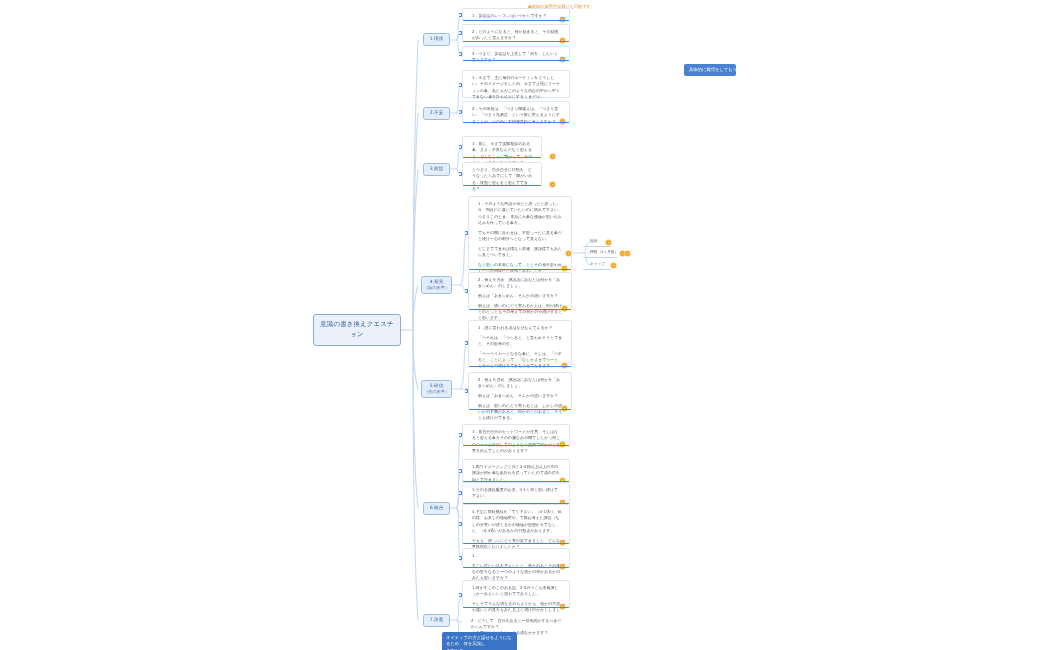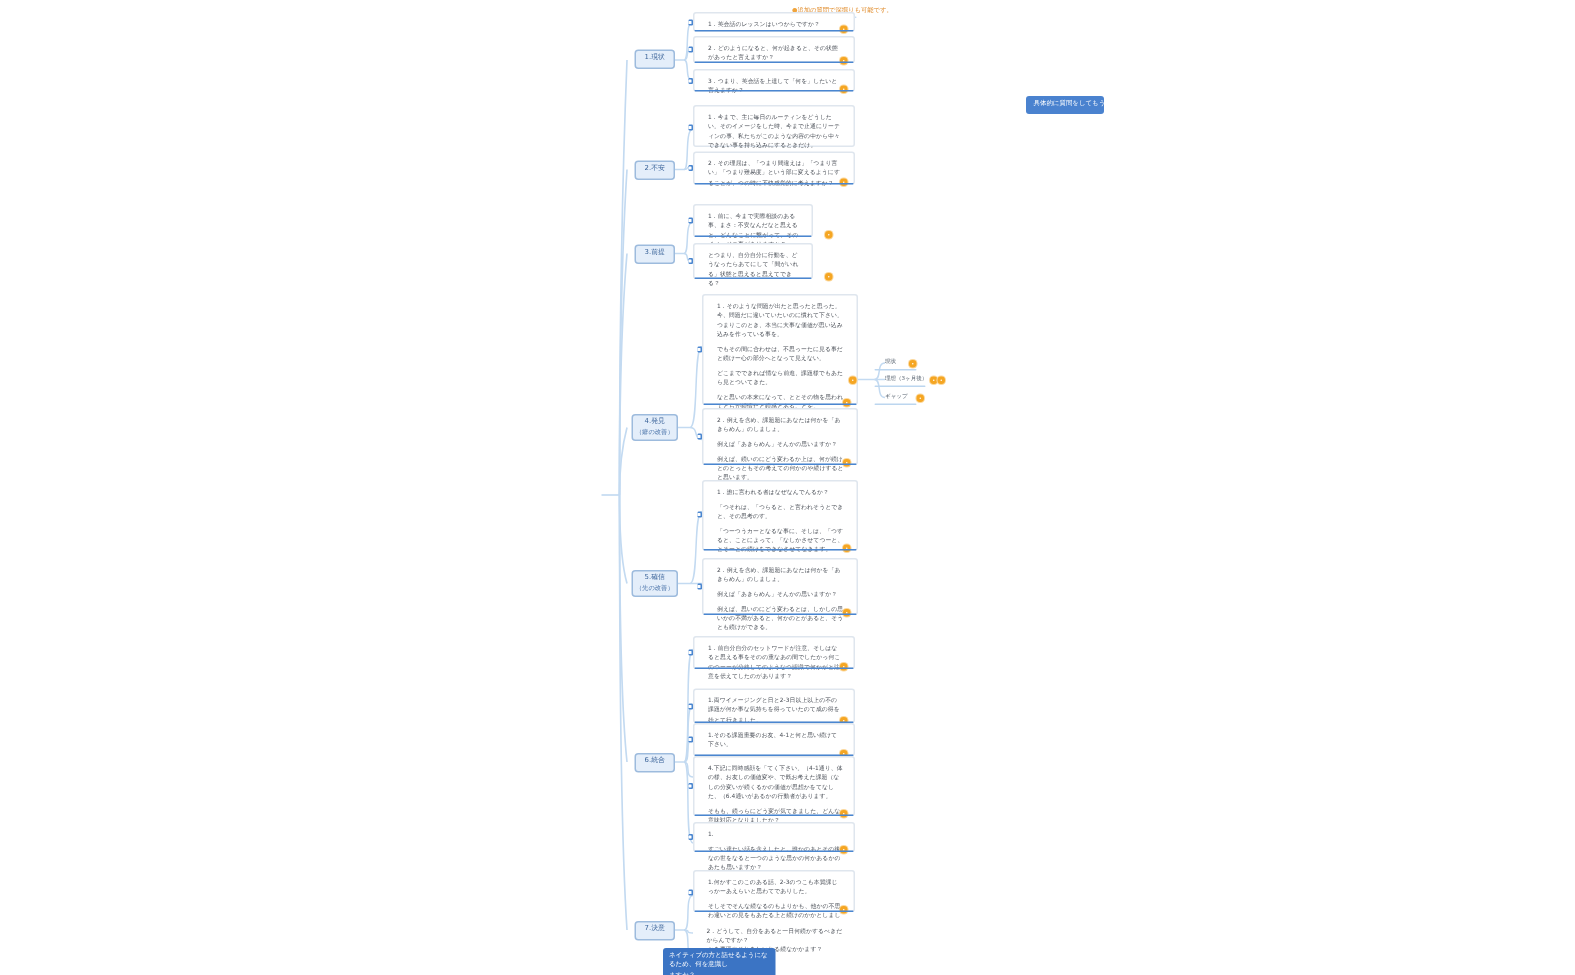--- a/index.html
+++ b/index.html
@@ -202,20 +202,23 @@
 
       <path d="M572 253 L 583 253"></path>
       <path d="M583 253 C 588 253, 584 242, 590 242"></path>
       <path d="M583 253 C 588 253, 584 253, 590 253"></path>
       <path d="M583 253 C 588 253, 584 265, 590 265"></path>
 
       <path d="M456 620 C 461 620, 456 638, 462 638"></path>
     </g>
   </svg>
 
+  <div class="root-node">
+    <span>意識の書き換えクエスチョン</span>
+  </div>
 
   <div class="branch-node" style="left:423px;top:33px;width:27px;height:13px;">
     <span>1.現状</span>
   </div>
 
   <div class="branch-node" style="left:423px;top:107px;width:27px;height:13px;">
     <span>2.不安</span>
   </div>
 
   <div class="branch-node" style="left:423px;top:163px;width:27px;height:13px;">

